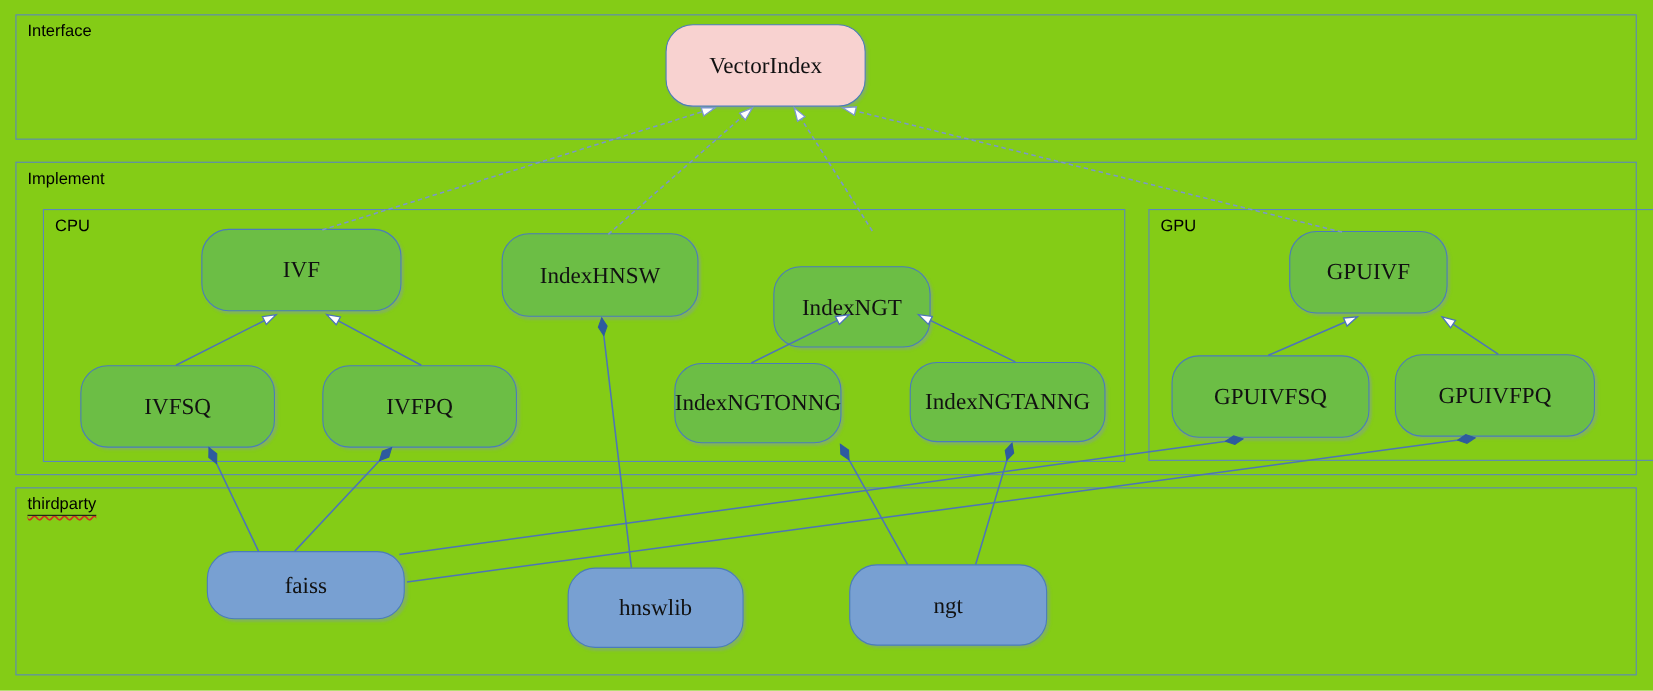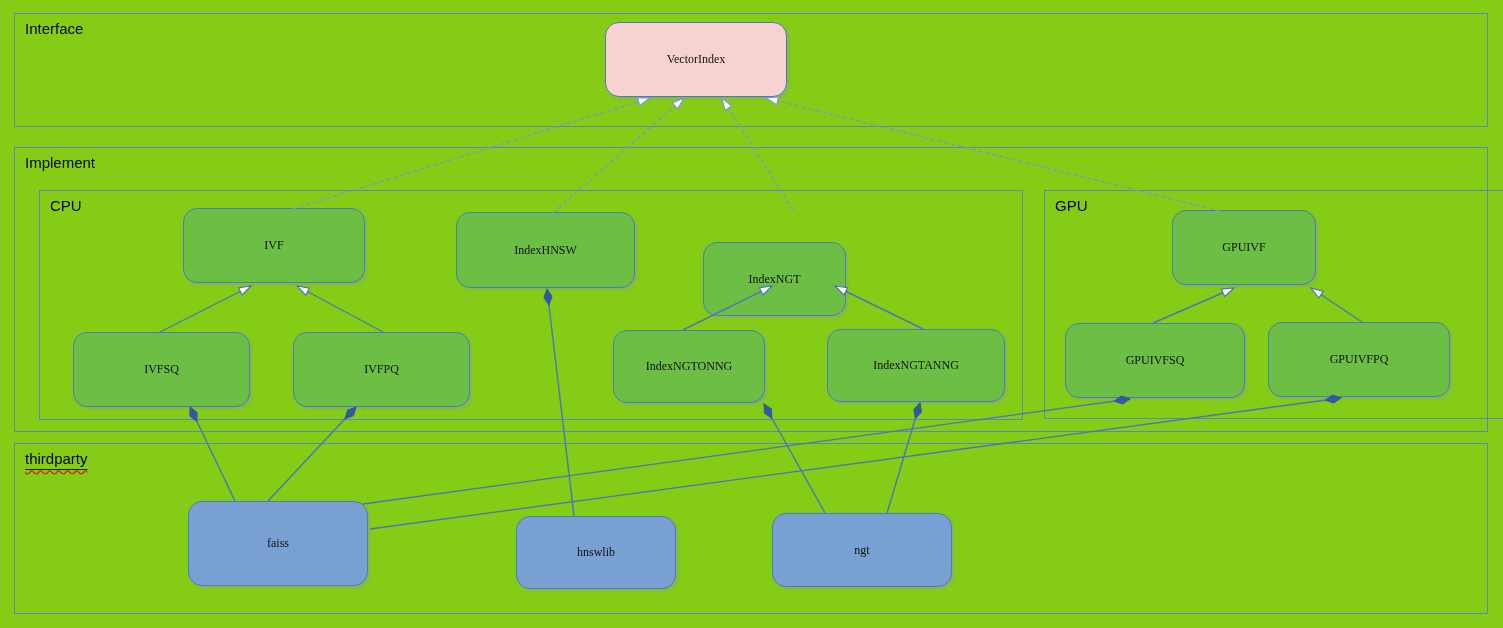--- a/index.html
+++ b/index.html
@@ -20,24 +20,24 @@
     position:absolute;
     top:6px;left:10px;
     font-size:15px;
     color:#000;
     font-family:"Liberation Sans",sans-serif;
   }
   .node{
     position:absolute;
     box-sizing:border-box;
     border:1.6px solid #4a7cbb;
-    border-radius:14px;
+    border-radius:25px;
     display:flex;align-items:center;justify-content:center;
     font-family:"Liberation Serif",serif;
-    font-size:12px;color:#111;
+    font-size:21px;color:#111;
     box-shadow:2px 2px 2px rgba(130,150,180,0.40);
   }
   .node.green{background:#6cbe45;text-align:right;}
   .node.pink{background:#f8d2d0;}
   .node.blue{background:#78a0d2;}
   .edges{position:absolute;top:0;left:0;pointer-events:none;}
   .wavy-out{ text-decoration:underline wavy #d03020; text-underline-offset:5px; }
   .wavy-in{ text-decoration:underline solid #1a1a1a; }
 </style>
 </head>
@@ -80,21 +80,21 @@
   <div class="node green" style="left:613px;top:330px;width:152px;height:73px;">IndexNGTONNG</div>
 
   <div class="node green" style="left:827px;top:329px;width:178px;height:73px;">IndexNGTANNG</div>
 
   <div class="node green" style="left:1172px;top:210px;width:144px;height:75px;">GPUIVF</div>
 
   <div class="node green" style="left:1065px;top:323px;width:180px;height:75px;">GPUIVFSQ</div>
 
   <div class="node green" style="left:1268px;top:322px;width:182px;height:75px;">GPUIVFPQ</div>
 
-  <div class="node blue" style="left:188px;top:501px;width:180px;height:85px;">faiss</div>
+  <div class="node blue" style="left:188px;top:501px;width:180px;height:62px;">faiss</div>
 
   <div class="node blue" style="left:516px;top:516px;width:160px;height:73px;">hnswlib</div>
 
   <div class="node blue" style="left:772px;top:513px;width:180px;height:74px;">ngt</div>
 
   <svg class="edges" width="1503" height="628" viewBox="0 0 1503 628">
     <defs>
       <marker id="tri" markerUnits="userSpaceOnUse" markerWidth="16" markerHeight="12" refX="13" refY="5" orient="auto">
         <path d="M1,1 L13,5 L1,9 Z" fill="#ffffff" stroke="#4d74b8" stroke-width="1.2"></path>
       </marker>

